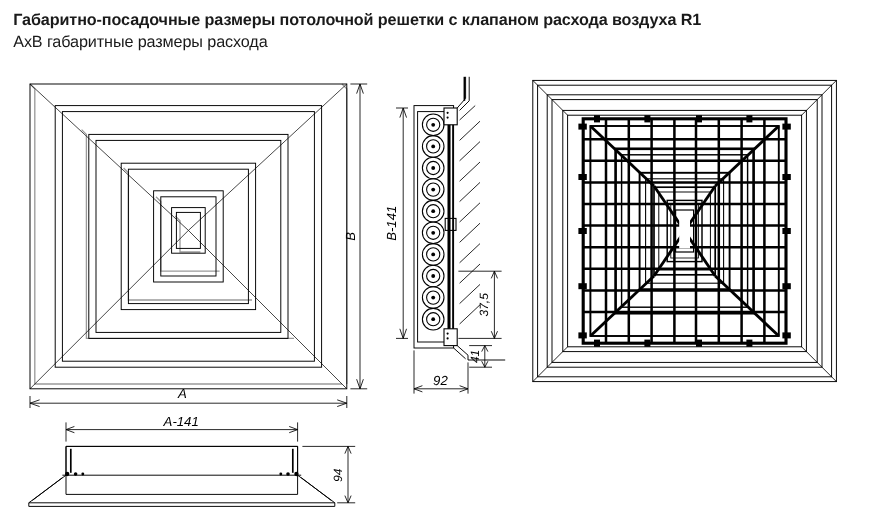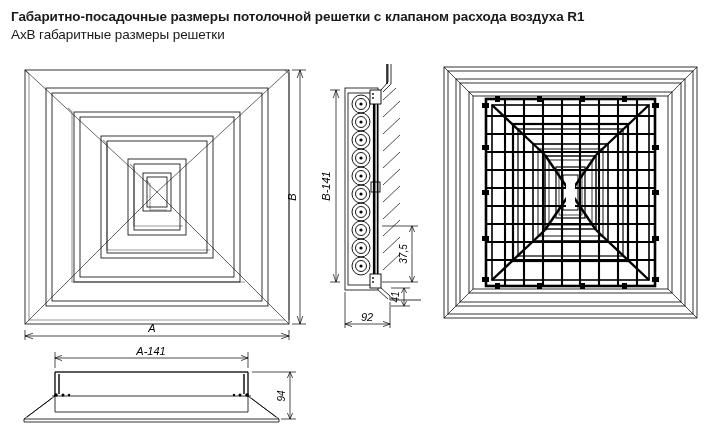--- a/index.html
+++ b/index.html
@@ -53,21 +53,21 @@
     fill: #000;
   }
 </style>
 </head>
 <body>
 
 <div id="page">
 
   <div class="title-block">
     <div class="title-line1">Габаритно-посадочные размеры потолочной решетки с клапаном расхода воздуха R1</div>
-    <div class="title-line2">АхВ габаритные размеры решетки</div>
+    <div class="title-line2">АхВ габаритные размеры расхода</div>
   </div>
 
   <svg width="726" height="435" viewBox="0 0 726 435">
 
     <g>
 
       <g>
         <path class="ln-gray" d="M25,70 L29,74 L29,320 L285,320"></path>
         <path class="ln-gray" d="M285,70 L289,74 L289,320"></path>
         <path class="ln-gray" d="M68,108 L72,112 L72,282 L245,282"></path>

